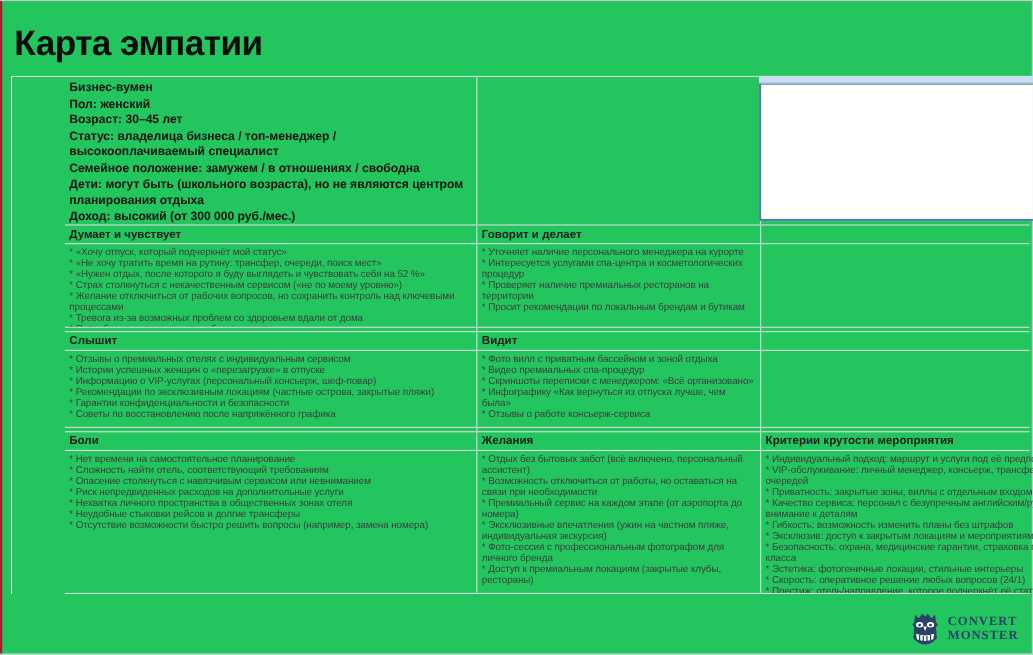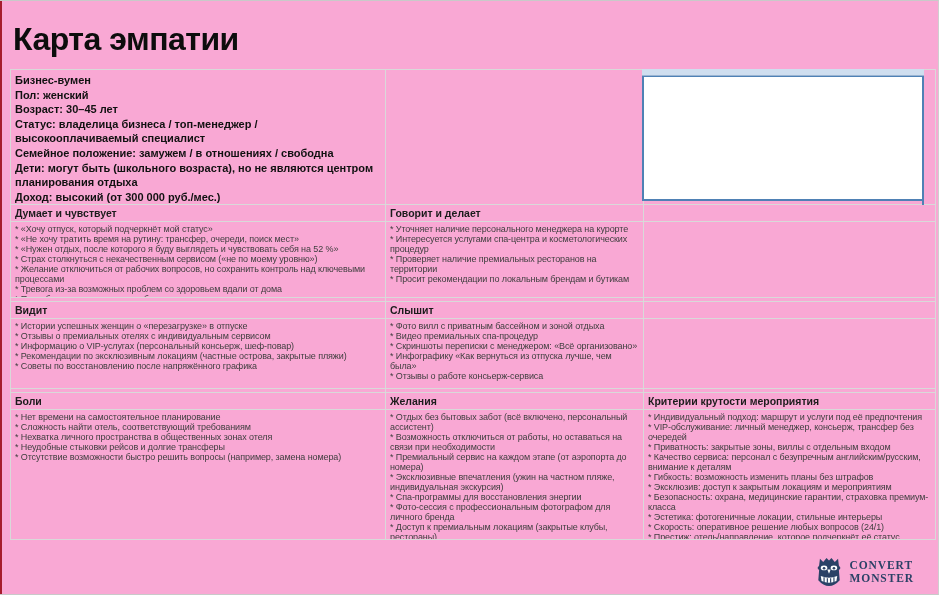--- a/index.html
+++ b/index.html
@@ -1,34 +1,34 @@
 <!DOCTYPE html>
 <html><head>
 <meta charset="utf-8">
 <style>
   html,body{margin:0;padding:0;background:#fff;}
   body{width:939px;height:595px;position:relative;font-family:"Liberation Sans","DejaVu Sans",sans-serif;overflow:hidden;}
-  .page{position:absolute;inset:0;background:#f9a8d4;border-top:1px solid #c9c9c9;border-bottom:1px solid #c9c9c9;border-right:1px solid #cfcfcf;box-sizing:border-box;}
+  .page{position:absolute;inset:0;background:#22c55e;border-top:1px solid #c9c9c9;border-bottom:1px solid #c9c9c9;border-right:1px solid #cfcfcf;box-sizing:border-box;}
   .left-bar{position:absolute;left:0;top:0;bottom:0;width:2px;background:#a61c2c;}
   .title{position:absolute;left:13px;top:20px;font-size:32px;font-weight:bold;color:#0d0d0d;letter-spacing:-0.5px;}
   .tbl{position:absolute;left:10px;top:68px;width:926px;border-top:1px solid #d9d9d9;border-left:1px solid #d9d9d9;box-sizing:border-box;}
-  .row{display:grid;grid-template-columns:375px 258px 292px;border-bottom:1px solid #d9d9d9;box-sizing:border-box;}
+  .row{display:grid;grid-template-columns:375px 258px 292px;border-bottom:1px solid #d9d9d9;box-sizing:border-box;margin-left:48px;}
   .cell{border-right:1px solid #d9d9d9;box-sizing:border-box;overflow:hidden;position:relative;}
   .persona-row{height:135px;position:relative;}
   .head-row{height:17px;}
   .gap-row{height:4px;}
   .b1{height:76px;} .b2{height:70px;} .b3{height:130px;}
   .persona{padding:3px 6px 0 4px;font-size:11px;font-weight:bold;color:#111;line-height:14.6px;}
   .head{padding:2px 4px 0 4px;font-size:10.5px;font-weight:bold;color:#1c1c1c;}
   .body{padding:2px 5px 0 4px;font-size:9px;line-height:10px;color:#3e3e3e;letter-spacing:-0.1px;}
   .li{white-space:normal;}
   .sel-box{position:absolute;left:631px;top:5px;width:282px;height:126px;border:2px solid #4f81b5;background:#fff;box-sizing:border-box;}
   .sel-strip{position:absolute;left:-2px;right:-2px;top:-8px;height:6px;background:#cfdeef;border-bottom:1px solid #9ab4d2;}
   .sel-tick{position:absolute;right:-2px;bottom:-6px;width:2px;height:6px;background:#4f81b5;}
-  .logo{position:absolute;right:24px;bottom:6px;display:flex;align-items:center;gap:7px;}
+  .logo{position:absolute;right:12px;bottom:6px;display:flex;align-items:center;gap:7px;}
   .logo-text{font-family:"Liberation Serif","DejaVu Serif",serif;font-size:11.5px;font-weight:bold;color:#2b4166;letter-spacing:0.9px;line-height:13px;}
 </style>
 </head>
 <body>
 
 <div class="page">
   <div class="left-bar"></div>
 
   <div class="title">Карта эмпатии</div>
 
@@ -77,31 +77,32 @@
       <div class="cell"></div>
     </div>
 
     <div class="row gap-row">
       <div class="cell"></div>
         <div class="cell"></div>
         <div class="cell"></div>
     </div>
 
     <div class="row head-row">
+      <div class="cell head">Слышит</div>
       <div class="cell head">Видит</div>
-      <div class="cell head">Слышит</div>
       <div class="cell"></div>
     </div>
 
     <div class="row b2">
       <div class="cell body">
+          <div class="li">* Отзывы о премиальных отелях с индивидуальным сервисом</div>
           <div class="li">* Истории успешных женщин о «перезагрузке» в отпуске</div>
-          <div class="li">* Отзывы о премиальных отелях с индивидуальным сервисом</div>
           <div class="li">* Информацию о VIP-услугах (персональный консьерж, шеф-повар)</div>
           <div class="li">* Рекомендации по эксклюзивным локациям (частные острова, закрытые пляжи)</div>
+          <div class="li">* Гарантии конфиденциальности и безопасности</div>
           <div class="li">* Советы по восстановлению после напряжённого графика</div>
         </div>
       <div class="cell body">
           <div class="li">* Фото вилл с приватным бассейном и зоной отдыха</div>
           <div class="li">* Видео премиальных спа-процедур</div>
           <div class="li">* Скриншоты переписки с менеджером: «Всё организовано»</div>
           <div class="li">* Инфографику «Как вернуться из отпуска лучше, чем была»</div>
           <div class="li">* Отзывы о работе консьерж-сервиса</div>
         </div>
       <div class="cell"></div>
@@ -116,30 +117,31 @@
     <div class="row head-row">
       <div class="cell head">Боли</div>
       <div class="cell head">Желания</div>
       <div class="cell head">Критерии крутости мероприятия</div>
     </div>
 
     <div class="row b3">
       <div class="cell body">
           <div class="li">* Нет времени на самостоятельное планирование</div>
           <div class="li">* Сложность найти отель, соответствующий требованиям</div>
+          <div class="li">* Опасение столкнуться с навязчивым сервисом или невниманием</div>
+          <div class="li">* Риск непредвиденных расходов на дополнительные услуги</div>
           <div class="li">* Нехватка личного пространства в общественных зонах отеля</div>
           <div class="li">* Неудобные стыковки рейсов и долгие трансферы</div>
           <div class="li">* Отсутствие возможности быстро решить вопросы (например, замена номера)</div>
         </div>
       <div class="cell body">
           <div class="li">* Отдых без бытовых забот (всё включено, персональный ассистент)</div>
           <div class="li">* Возможность отключиться от работы, но оставаться на связи при необходимости</div>
           <div class="li">* Премиальный сервис на каждом этапе (от аэропорта до номера)</div>
           <div class="li">* Эксклюзивные впечатления (ужин на частном пляже, индивидуальная экскурсия)</div>
-          <div class="li">* Спа-программы для восстановления энергии</div>
           <div class="li">* Фото-сессия с профессиональным фотографом для личного бренда</div>
           <div class="li">* Доступ к премиальным локациям (закрытые клубы, рестораны)</div>
         </div>
       <div class="cell body">
           <div class="li">* Индивидуальный подход: маршрут и услуги под её предпочтения</div>
           <div class="li">* VIP-обслуживание: личный менеджер, консьерж, трансфер без очередей</div>
           <div class="li">* Приватность: закрытые зоны, виллы с отдельным входом</div>
           <div class="li">* Качество сервиса: персонал с безупречным английским/русским, внимание к деталям</div>
           <div class="li">* Гибкость: возможность изменить планы без штрафов</div>
           <div class="li">* Эксклюзив: доступ к закрытым локациям и мероприятиям</div>

